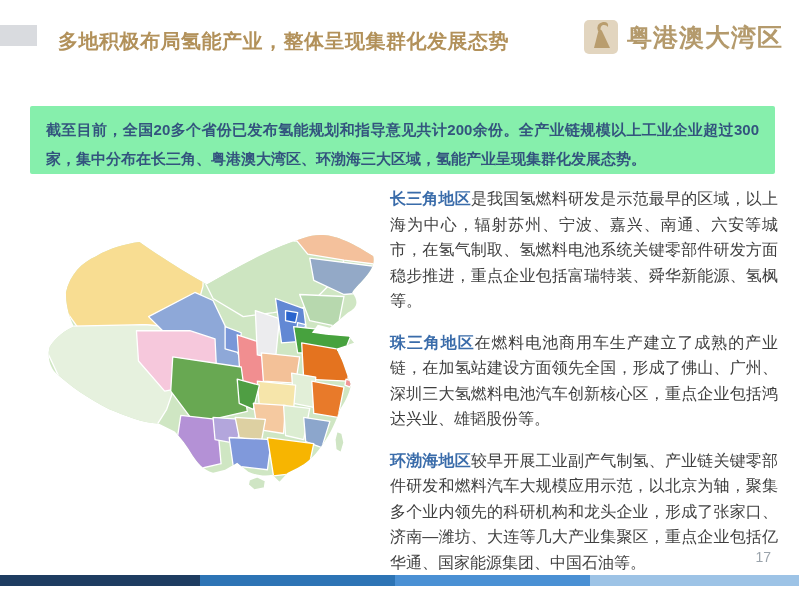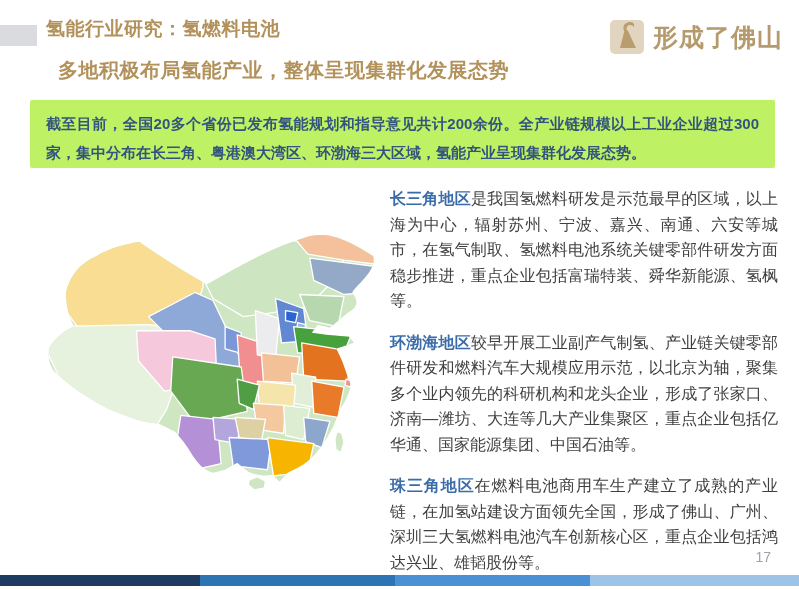--- a/index.html
+++ b/index.html
@@ -8,21 +8,21 @@
     font-family:"Liberation Sans","DejaVu Sans",sans-serif;
   }
   .accent-bar{position:absolute;left:0;top:25px;width:37px;height:21px;background:#d9dbdf;}
   .title-block{position:absolute;left:46px;top:16px;}
   .title-line1{font-size:19px;font-weight:bold;color:#b2915a;margin:0 0 15px 0;letter-spacing:.5px;}
   .title-line2{font-size:20px;font-weight:bold;color:#b2915a;margin:12px;letter-spacing:.5px;}
   .logo{position:absolute;right:16px;top:19px;display:flex;align-items:center;gap:8px;}
   .logo-text{font-family:"Liberation Serif","DejaVu Serif",serif;font-size:25px;font-weight:bold;
     color:#b49a6c;letter-spacing:1px;white-space:nowrap;}
   .summary-box{
-    position:absolute;left:30px;top:100px;width:745px;height:68px;background:#bef264;
+    position:absolute;left:30px;top:106px;width:745px;height:68px;background:#86efac;
     box-sizing:border-box;padding:9px 16px 0 16px;border-radius:2px;
   }
   .summary-text{font-size:15px;font-weight:bold;color:#33547e;line-height:29px;text-align:justify;margin:0;}
   .map-wrap{position:absolute;left:42px;top:230px;width:336px;height:272px;}
   .right-col{
     position:absolute;left:390px;top:186px;width:388px;
     font-size:16px;color:#3f3f3f;line-height:25.5px;text-align:justify;
   }
   .right-col p{margin:0 0 16px 0;}
   .region-lead{color:#3a6caa;font-weight:bold;}
@@ -32,31 +32,30 @@
   .seg1{width:200px;} .seg2{width:195px;} .seg3{width:195px;} .seg4{flex:1;}
 </style>
 </head>
 <body>
 
 <div class="slide">
 
   <div class="accent-bar"></div>
 
   <div class="title-block">
-    <p class="title-line1">氢能行业研究：氢燃料电池</p>
     <p class="title-line2">多地积极布局氢能产业，整体呈现集群化发展态势</p>
   </div>
 
   <div class="logo">
     <svg width="36" height="36" viewBox="0 0 36 36">
       <rect x="1" y="1" width="34" height="34" rx="5" fill="#e2d5bf"></rect>
       <path d="M11,29 L27,29 L19,12 Q18,10 15.5,11.5 Z" fill="#b99d6e"></path>
       <path d="M15,12 Q12.5,4.5 20,3 Q26,2.5 25,8 Q23.5,5.5 20,6 Q17,7 17.5,12 Z" fill="#b99d6e"></path>
     </svg>
-    <span class="logo-text">形成了佛山</span>
+    <span class="logo-text">粤港澳大湾区</span>
   </div>
 
   <div class="summary-box">
     <p class="summary-text">截至目前，全国20多个省份已发布氢能规划和指导意见共计200余份。全产业链规模以上工业企业超过300家，集中分布在长三角、粤港澳大湾区、环渤海三大区域，氢能产业呈现集群化发展态势。</p>
   </div>
 
   <div class="map-wrap">
     <svg width="336" height="272" viewBox="0 0 330 270">
       <defs>
         <clipPath id="cnclip">
@@ -101,22 +100,22 @@
       </g>
       <g id="islands">
           <polygon points="204,248 212,245 220,249 219,256 209,258 203,253" fill="#cfe5c4" stroke="#ffffff" stroke-width="1.3" stroke-linejoin="round"></polygon>
           <polygon points="291,200 296,202 298,211 295,221 290,218 289,208" fill="#cfe5c4" stroke="#ffffff" stroke-width="1.3" stroke-linejoin="round"></polygon>
         </g>
     </svg>
   </div>
 
   <div class="right-col">
     <p><span class="region-lead">长三角地区</span><span>是我国氢燃料研发是示范最早的区域，以上海为中心，辐射苏州、宁波、嘉兴、南通、六安等城市，在氢气制取、氢燃料电池系统关键零部件研发方面稳步推进，重点企业包括富瑞特装、舜华新能源、氢枫等。</span></p>
+    <p><span class="region-lead">珠三角地区</span><span>在燃料电池商用车生产建立了成熟的产业链，在加氢站建设方面领先全国，形成了佛山、广州、深圳三大氢燃料电池汽车创新核心区，重点企业包括鸿达兴业、雄韬股份等。</span></p>
     <p><span class="region-lead">环渤海地区</span><span>较早开展工业副产气制氢、产业链关键零部件研发和燃料汽车大规模应用示范，以北京为轴，聚集多个业内领先的科研机构和龙头企业，形成了张家口、济南—潍坊、大连等几大产业集聚区，重点企业包括亿华通、国家能源集团、中国石油等。</span></p>
-    <p><span class="region-lead">珠三角地区</span><span>在燃料电池商用车生产建立了成熟的产业链，在加氢站建设方面领先全国，形成了佛山、广州、深圳三大氢燃料电池汽车创新核心区，重点企业包括鸿达兴业、雄韬股份等。</span></p>
   </div>
 
   <div class="page-num">17</div>
 
   <div class="bottom-bar">
     <div class="seg seg1" style="background: rgb(30, 60, 97);"></div>
     <div class="seg seg2" style="background: rgb(45, 116, 181);"></div>
     <div class="seg seg3" style="background: rgb(74, 144, 212);"></div>
     <div class="seg seg4" style="background: rgb(157, 195, 230);"></div>
   </div>

